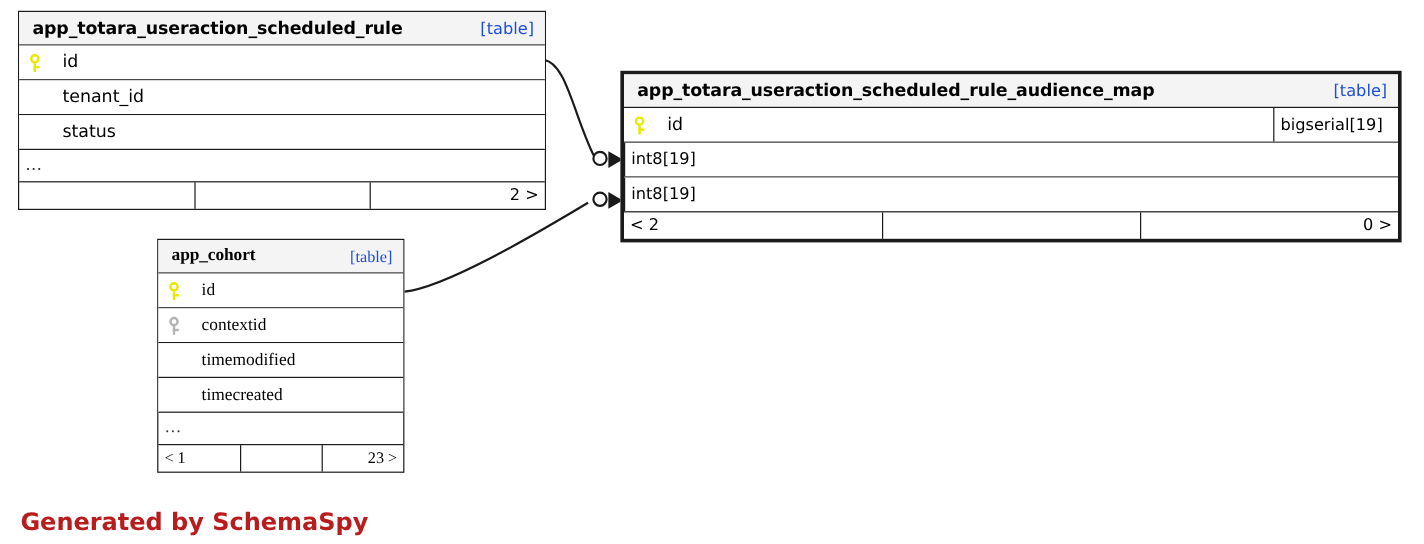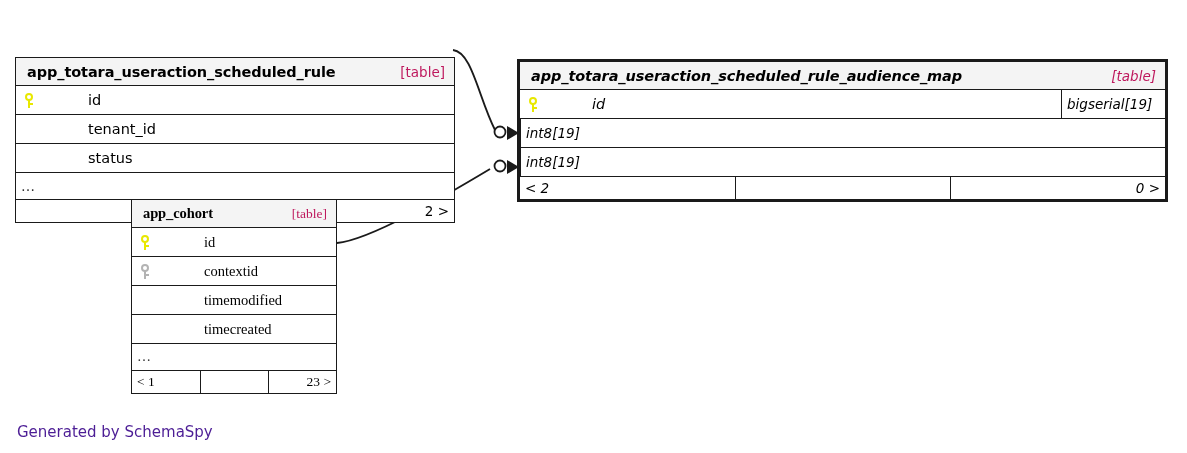--- a/index.html
+++ b/index.html
@@ -55,21 +55,21 @@
     padding: 0 9px 0 11px;
   }
   .tbl-name {
     font-weight: bold;
     font-size: 14.5px;
     letter-spacing: -0.1px;
     white-space: nowrap;
   }
   .tbl-kind {
     font-size: 13.5px;
-    color: #be185d;
+    color: #1d4ed8;
     white-space: nowrap;
     padding-left: 14px;
   }
 
   .col-row {
     display: flex;
     align-items: center;
     height: 29px;
     box-sizing: border-box;
     border-bottom: 1.6px solid #1a1a1a;
@@ -78,21 +78,20 @@
   .col-row:last-child { border-bottom: none; }
 
   .col-main {
     flex: 1 1 auto;
     display: flex;
     align-items: center;
     height: 100%;
     box-sizing: border-box;
     padding-left: 9px;
     min-width: 0;
-    gap: 36px;
   }
   .col-type {
     flex: 0 0 auto;
     height: 100%;
     display: flex;
     align-items: center;
     box-sizing: border-box;
     border-left: 1.6px solid #1a1a1a;
     padding: 0 0 0 5px;
     font-size: 13.5px;
@@ -171,43 +170,44 @@
   }
   .foot-cell:first-child { border-left: none; }
   .foot-cell.left { justify-content: flex-start; }
   .foot-cell.right { justify-content: flex-end; }
 
   
   #credit {
     position: absolute;
     left: 17px;
     top: 423px;
-    font-size: 15px;
-    color: #4c1d95;
+    font-size: 20px;
+    color: #b91c1c;
     z-index: 3;
     white-space: nowrap;
+    font-weight: bold;
   }
 </style>
 </head>
 <body>
 
 <div id="canvas">
 
   <svg id="edges" viewBox="0 0 1187 453" xmlns="http://www.w3.org/2000/svg">
 
     <path d="M 453 50 C 472 52, 478 96, 495 130" fill="none" stroke="#1a1a1a" stroke-width="1.8"></path>
     <circle cx="500" cy="132" r="5.5" fill="#ffffff" stroke="#1a1a1a" stroke-width="1.8"></circle>
     <polygon points="507,126 519,133 507,140" fill="#1a1a1a"></polygon>
 
     <path d="M 337 243 C 370 240, 445 196, 490 169" fill="none" stroke="#1a1a1a" stroke-width="1.8"></path>
     <circle cx="500" cy="166" r="5.5" fill="#ffffff" stroke="#1a1a1a" stroke-width="1.8"></circle>
     <polygon points="507,160 519,167 507,174" fill="#1a1a1a"></polygon>
   </svg>
 
-  <div class="table-box" id="tbl-scheduled-rule" style="left:15px; top:9px; width:440px;margin-top:48px;">
+  <div class="table-box" id="tbl-scheduled-rule" style="left:15px; top:9px; width:440px;">
 
     <div class="tbl-header">
       <span class="tbl-name">app_totara_useraction_scheduled_rule</span>
       <span class="tbl-kind">[table]</span>
     </div>
 
     <div class="col-row">
       <div class="col-main">
         <span class="keyslot">
           <span class="keyicon key-primary">
@@ -236,21 +236,21 @@
 
     <div class="more-row">…</div>
 
     <div class="foot-row">
       <div class="foot-cell left"></div>
       <div class="foot-cell"></div>
       <div class="foot-cell right">2 &gt;</div>
     </div>
   </div>
 
-  <div class="table-box emphasis" id="tbl-audience-map" style="left:517px; top:59px; width:651px;font-style:italic;">
+  <div class="table-box emphasis" id="tbl-audience-map" style="left:517px; top:59px; width:651px;">
 
     <div class="tbl-header">
       <span class="tbl-name">app_totara_useraction_scheduled_rule_audience_map</span>
       <span class="tbl-kind">[table]</span>
     </div>
 
     <div class="col-row">
       <div class="col-main">
         <span class="keyslot">
           <span class="keyicon key-primary">

